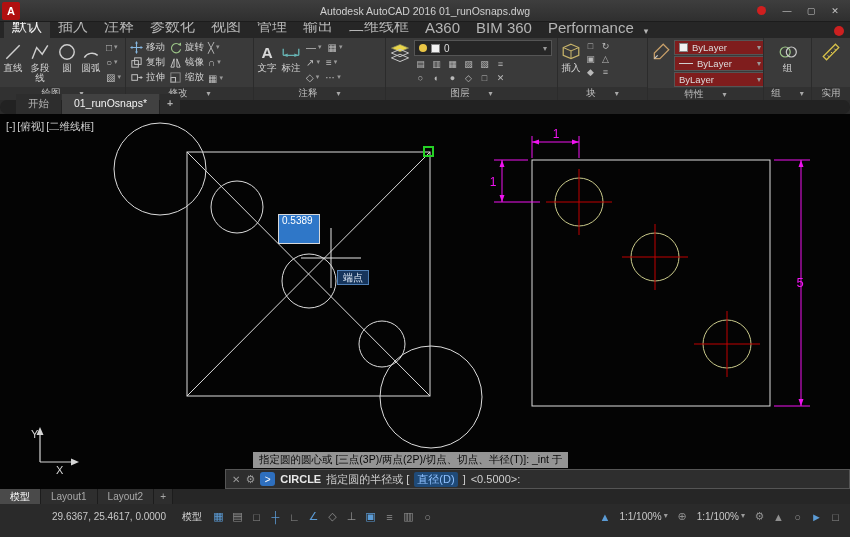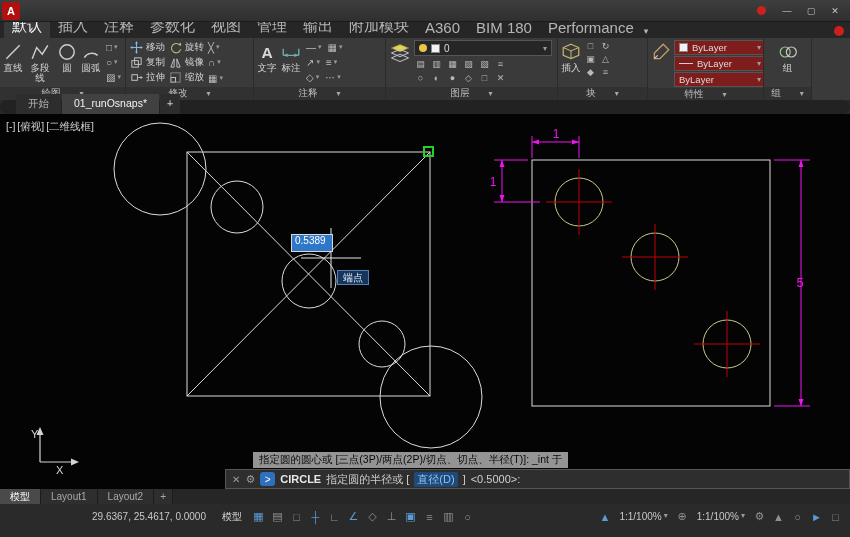--- a/index.html
+++ b/index.html
@@ -46,73 +46,74 @@
   
   .filetabs { height:14px; background:#222; display:flex; align-items:flex-end; padding-left:16px; gap:1px;border-radius:10px; }
   .ftab { font-size:10.5px; padding:3px 12px; height:20px; }
   .ftab.start { background:#2d2d2d; color:#b0b0b0; }
   .ftab.active { background:#414141; color:#f2f2f2; }
   .ftab.add { background:#2d2d2d; color:#b0b0b0; padding:3px 7px; font-weight:bold; }
 
   
   .canvas { position:relative; width:850px; height:375px; background:#040404; overflow:hidden; }
   .vplabel { position:absolute; top:6px; left:6px; font-size:10.5px; color:#cfcfcf; display:flex; gap:2px; }
-  .dyninput { position:absolute; left:278px; top:120px; width:42px; height:18px; background:#2f77c8; border:1px solid #d8d8d8; color:#fff; font-size:10px; line-height:12px; padding-left:3px;margin-left:13px; }
+  .dyninput { position:absolute; left:278px; top:100px; width:42px; height:30px; background:#2f77c8; border:1px solid #d8d8d8; color:#fff; font-size:10px; line-height:12px; padding-left:3px; }
   .snaptip { position:absolute; left:337px; top:156px; background:#16355c; border:1px solid #4f7fb5; color:#dde8f5; font-size:10px; padding:0 5px; height:15px; line-height:14px; }
   .promptoverlay { position:absolute; left:253px; top:338px; background:rgba(168,168,168,.88); color:#0a0a0a; font-size:10.5px; padding:1px 6px; white-space:nowrap; }
   .cmdbar { position:absolute; left:225px; top:355px; width:625px; height:20px; background:#2e2e2e; border:1px solid #555; display:flex; align-items:center; gap:5px; padding:0 6px; font-size:11px; color:#d0d0d0; }
   .cmdbar .xi { color:#9a9a9a; font-size:10px; }
   .cmdbar .gi { color:#9a9a9a; font-size:11px; }
   .prompt-badge { width:15px; height:14px; background:#2e6fbe; color:#fff; border-radius:3px; font-size:10px; display:flex; align-items:center; justify-content:center; }
   .cmd-name { font-weight:bold; color:#e8e8e8; }
   .cmd-option { background:#1f4a78; color:#8fc1ff; border-radius:2px; padding:0 3px; }
 
   
   .laytabs { height:15px; background:#262626; display:flex; align-items:stretch; font-size:10px; }
   .ltab { padding:1px 10px; color:#a8a8a8; background:#2e2e2e; border-right:1px solid #1c1c1c; display:flex; align-items:center; }
   .ltab.active { background:#4a4a4a; color:#fff; }
   .ltab.add { padding:1px 6px; }
 
   
-  .statusbar { height:25px; background:#2a2a2a; display:flex; align-items:center; font-size:10px; color:#c8c8c8; padding:0 6px 0 52px; gap:2px;margin-left:40px; }
+  .statusbar { height:25px; background:#2a2a2a; display:flex; align-items:center; font-size:10px; color:#c8c8c8; padding:0 6px 0 52px; gap:2px; }
   .coords { margin-right:8px; white-space:nowrap; }
   .sb-model { padding:0 6px; color:#d8d8d8; }
   .sicon { width:17px; height:18px; display:flex; align-items:center; justify-content:center; font-size:11px; }
   .sicon.on { color:#5b9bd5; }
   .sicon.off { color:#8f8f8f; }
   .sb-scale { display:flex; gap:2px; padding:0 4px; white-space:nowrap; }
   .sb-scale .c { font-size:8px; color:#9a9a9a; }
   .spacer { flex:1; }
 </style>
 </head>
 <body>
 
 <div class="app">
 
   <div class="titlebar">
     <div class="logo">A</div>
+    <div class="win-title">Autodesk AutoCAD 2016   01_runOsnaps.dwg</div>
     <div class="winctl">
       <span class="reddot"></span>
       <span class="winbtn">—</span>
       <span class="winbtn">▢</span>
       <span class="winbtn">✕</span>
     </div>
   </div>
 
   <div class="ribtabs">
     <span class="rtab active">默认</span>
     <span class="rtab">插入</span>
     <span class="rtab">注释</span>
     <span class="rtab">参数化</span>
     <span class="rtab">视图</span>
     <span class="rtab">管理</span>
     <span class="rtab">输出</span>
-    <span class="rtab">附加模块</span>
+    <span class="rtab">二维线框</span>
     <span class="rtab">A360</span>
-    <span class="rtab">BIM 180</span>
+    <span class="rtab">BIM 360</span>
     <span class="rtab">Performance</span>
     <span class="rtab-caret">▾</span>
     <span class="reddot2"></span>
   </div>
 
   <div class="ribbon">
 
     <div class="panel" style="width:126px">
       <div class="p-body">
         <div class="bigbtn">
@@ -393,20 +394,33 @@
           </svg>
           <span>组</span>
         </div>
       </div>
       <div class="p-foot">
           <span>组</span>
           <span class="c">▾</span>
         </div>
     </div>
 
+    <div class="panel" style="width:38px; border-right:none;">
+      <div class="p-body" style="justify-content:center;">
+        <div class="bigbtn">
+          <svg class="ic" width="20" height="20" viewBox="0 0 18 18">
+            <path d="M2,13 L13,2 L16,5 L5,16 Z" fill="none" stroke="#d8c24a" stroke-width="1.1"></path>
+            <path d="M6,12 l1.5,1.5 M9,9 l1.5,1.5 M12,6 l1.5,1.5" stroke="#d8c24a" stroke-width=".9"></path>
+          </svg>
+        </div>
+      </div>
+      <div class="p-foot">
+          <span>实用</span>
+        </div>
+    </div>
   </div>
 
   <div class="filetabs">
     <span class="ftab start">开始</span>
     <span class="ftab active">01_runOsnaps*</span>
     <span class="ftab add">+</span>
   </div>
 
   <div class="canvas">
     <svg width="850" height="375" viewBox="0 0 850 375" style="position:absolute; left:0; top:0;">

